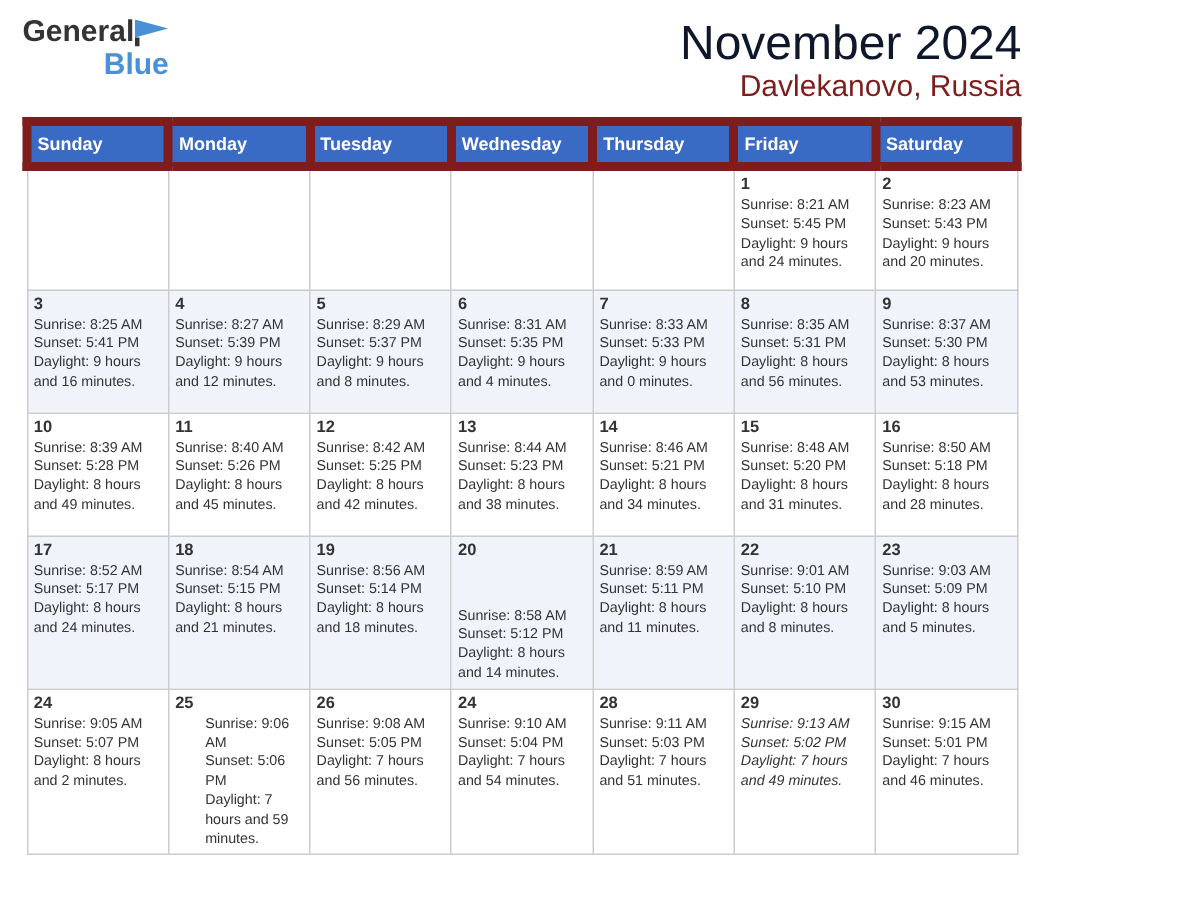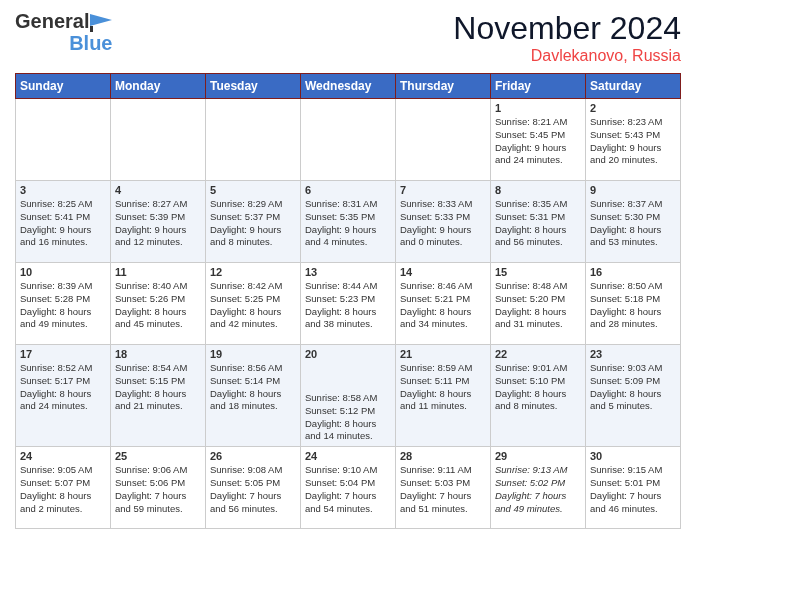--- a/index.html
+++ b/index.html
@@ -26,36 +26,36 @@
     }
     .title-block {
       text-align: right;
     }
     .month-title {
       font-size: 32px;
       font-weight: normal;
       color: #0f172a;
     }
     .location {
-      font-size: 16px;
-      color: #ef4444;
+      font-size: 20px;
+      color: #7f1d1d;
     }
     table {
       width: 100%;
       border-collapse: collapse;
       table-layout: fixed;
     }
     thead tr th {
       background-color: #3a6bc4;
       color: #fff;
       font-size: 12px;
       font-weight: bold;
       padding: 5px 4px;
       text-align: left;
-      border: 1px solid #7f1d1d;
+      border: 6px solid #7f1d1d;
     }
     tbody tr td {
       border: 1px solid #ccc;
       vertical-align: top;
       padding: 3px 4px;
       font-size: 10px;
       color: #333;
       height: 82px;
     }
     tbody tr:nth-child(even) td {
@@ -270,21 +270,21 @@
         </tr>
         <tr>
           <td>
             <span class="day-num">24</span>
             <div class="day-info" style="white-space: pre-line;">Sunrise: 9:05 AM
 Sunset: 5:07 PM
 Daylight: 8 hours and 2 minutes.</div>
           </td>
           <td>
             <span class="day-num">25</span>
-            <div class="day-info" style="white-space: pre-line;">Sunrise: 9:06 AM
+            <div class="day-info" style="white-space: pre-line; margin-left: 20px;">Sunrise: 9:06 AM
 Sunset: 5:06 PM
 Daylight: 7 hours and 59 minutes.</div>
           </td>
           <td>
             <span class="day-num">26</span>
             <div class="day-info" style="white-space: pre-line;">Sunrise: 9:08 AM
 Sunset: 5:05 PM
 Daylight: 7 hours and 56 minutes.</div>
           </td>
           <td>

